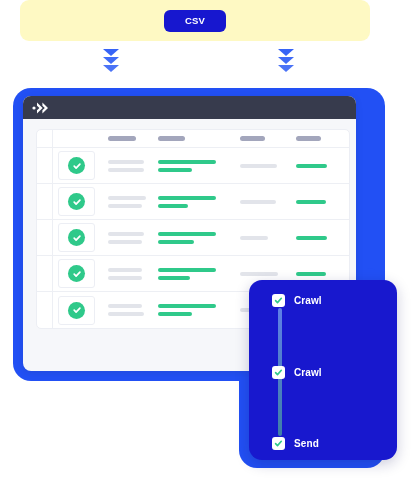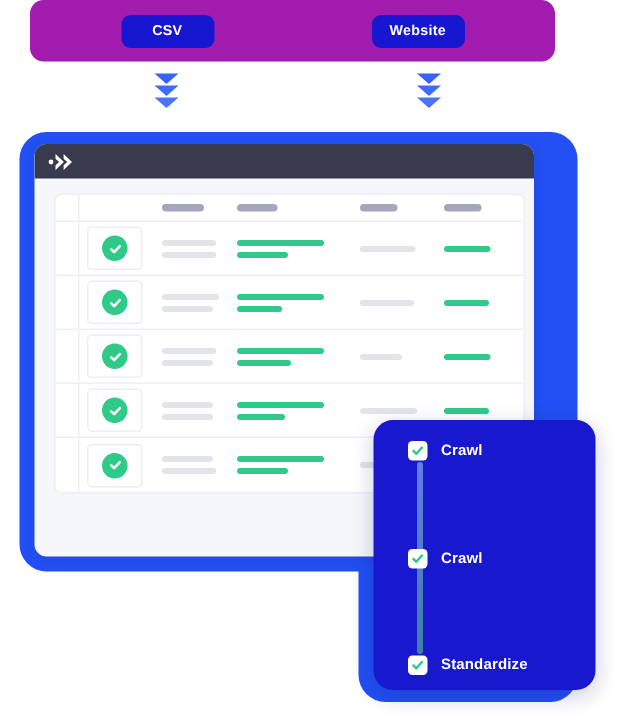--- a/index.html
+++ b/index.html
@@ -16,21 +16,21 @@
     -webkit-font-smoothing: antialiased;
   }
 
   
   #source-bar {
     position: absolute;
     left: 20px;
     top: 0px;
     width: 350px;
     height: 41px;
-    background: #a21caf;
+    background: #fef9c3;
     border-radius: 9px;
     display: flex;
     align-items: center;
     justify-content: space-around;
     padding: 0 8px;
     box-sizing: border-box;
   }
   .source-chip {
     background: #1717cf;
     color: #ffffff;
@@ -220,21 +220,20 @@
     font-weight: bold;
     letter-spacing: .1px;
     white-space: nowrap;
   }
 </style>
 </head>
 <body>
 
 <div id="source-bar">
     <div class="source-chip">CSV</div>
-    <div class="source-chip">Website</div>
   </div>
 
 <div class="connector" id="connector-left">
   <div class="chev c1"></div>
   <div class="chev c2"></div>
   <div class="chev c3"></div>
 </div>
 <div class="connector" id="connector-right">
   <div class="chev c1"></div>
   <div class="chev c2"></div>
@@ -463,16 +462,16 @@
           </svg>
         </div>
         <span class="check-label">Crawl</span>
       </div>
       <div class="check-item">
         <div class="check-box-white">
           <svg width="9" height="9" viewBox="0 0 9 9">
             <path d="M1.6 4.6 L3.5 6.6 L7.3 2.3" stroke="#2fc98a" stroke-width="1.6" fill="none" stroke-linecap="round" stroke-linejoin="round"></path>
           </svg>
         </div>
-        <span class="check-label">Standardize</span>
+        <span class="check-label">Send</span>
       </div>
     </div>
 </div>
 
 </body></html>

